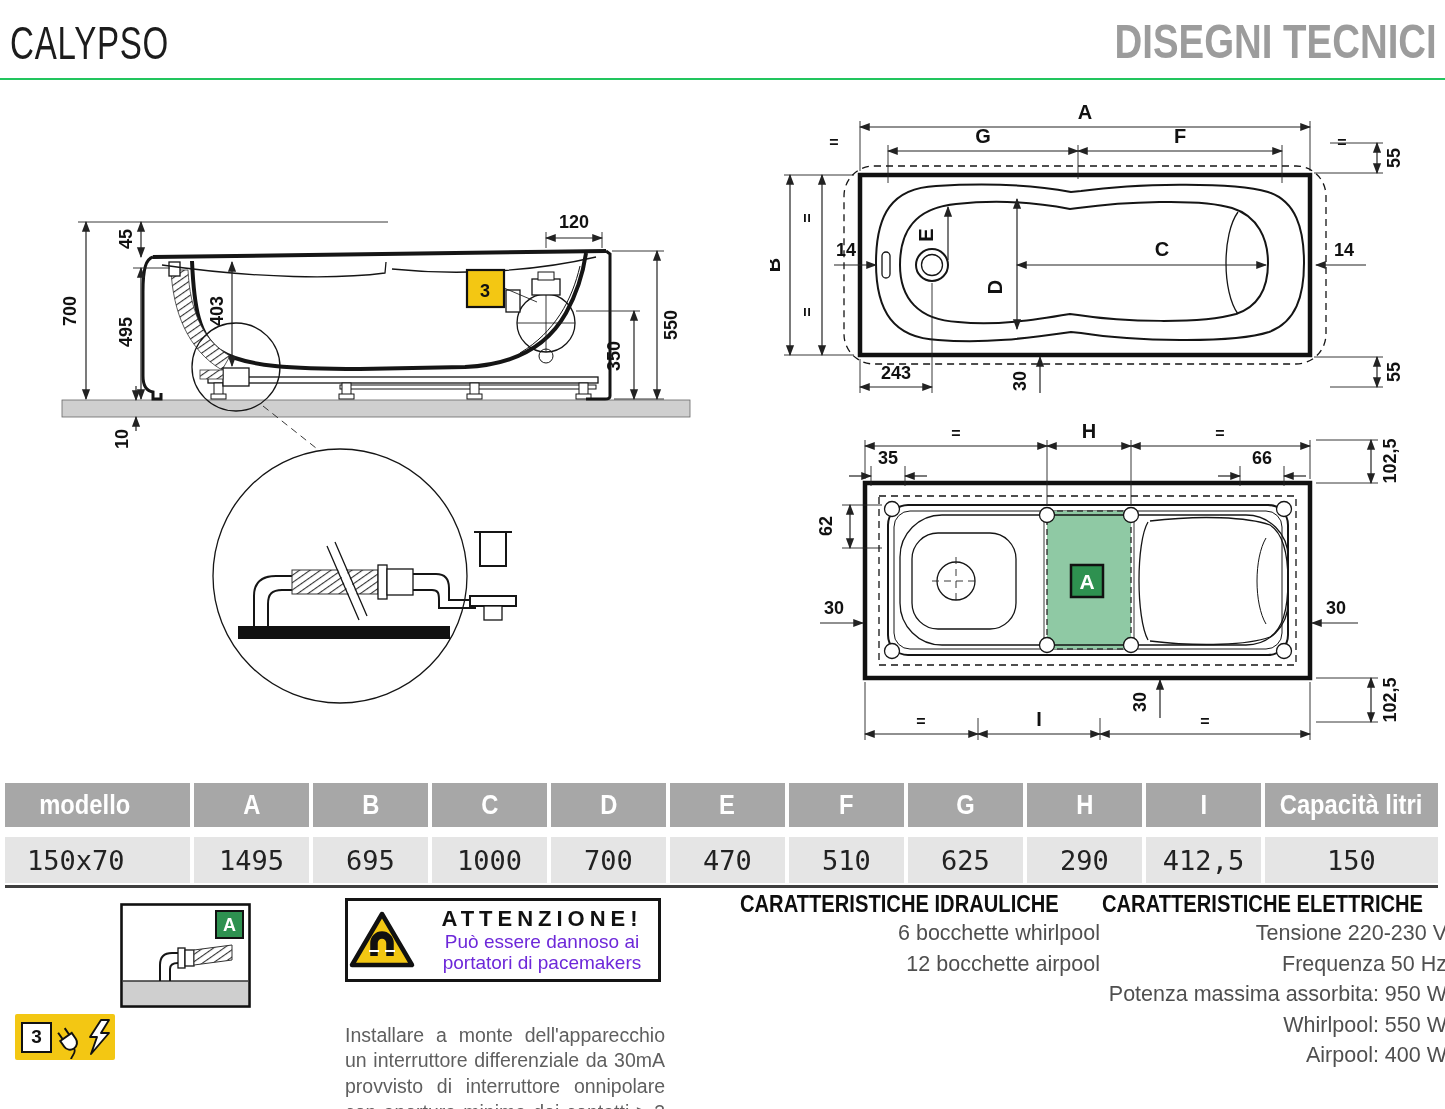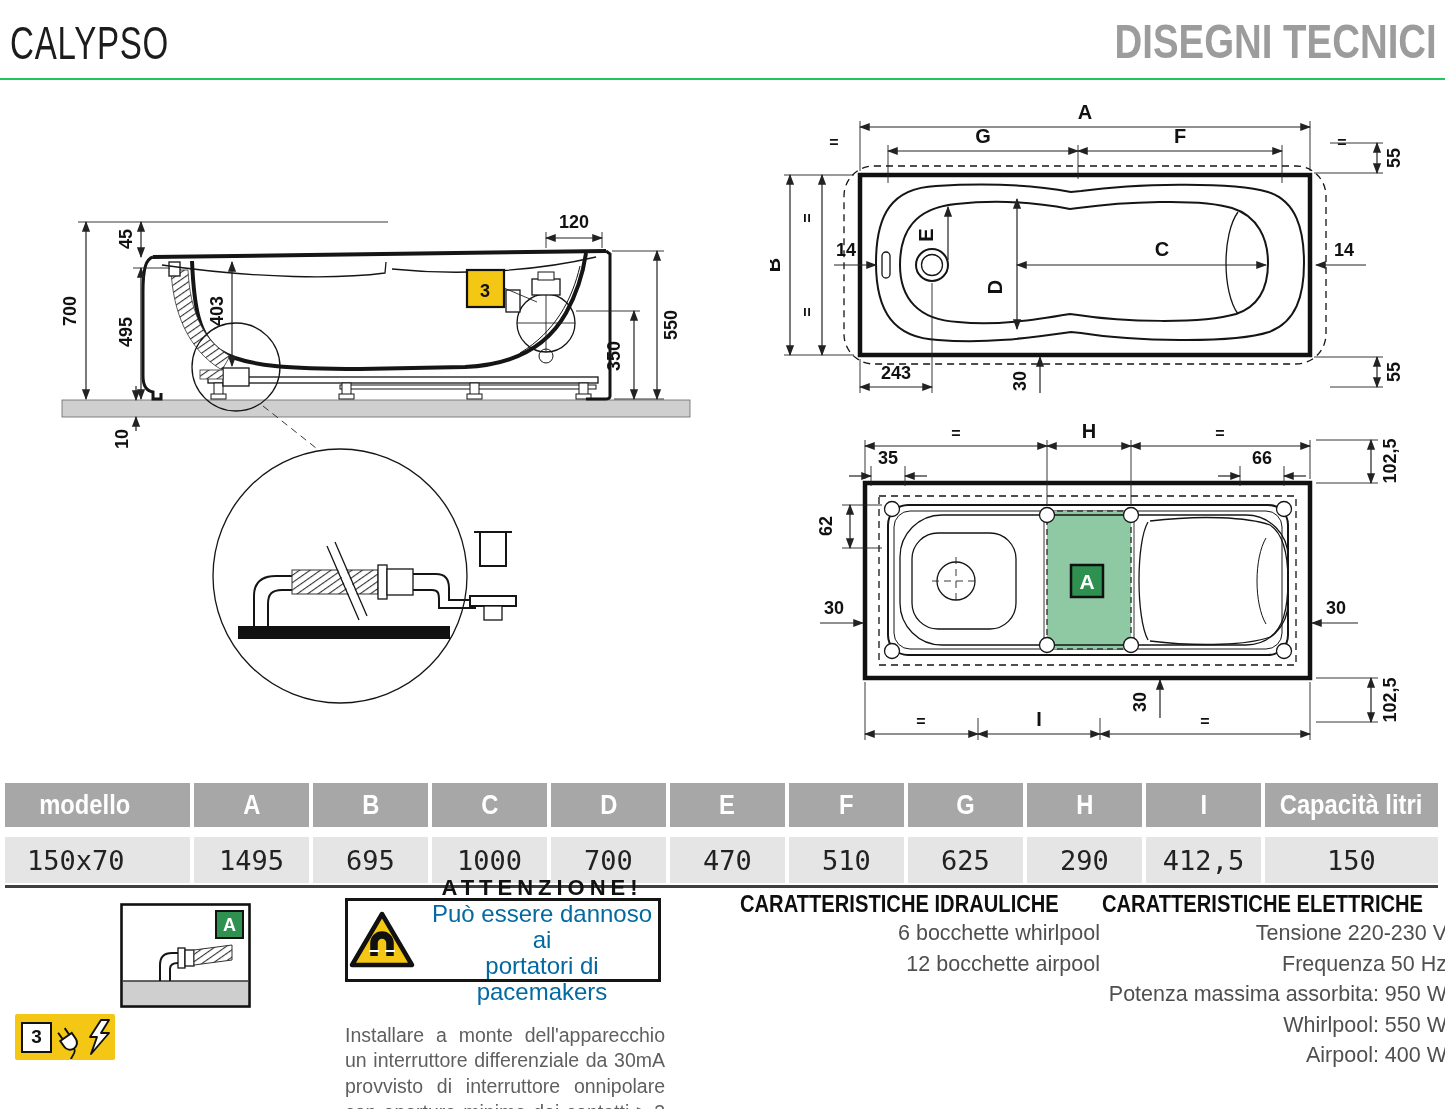--- a/index.html
+++ b/index.html
@@ -39,21 +39,21 @@
   .ft{position:absolute;left:0;top:890px;right:0;bottom:0;}
   .abox{position:absolute;left:120px;top:13px;}
   .ebadge{position:absolute;left:15px;top:124px;width:100px;height:46px;background:var(--warn_yellow,#f3c713);
           border-radius:2px;display:flex;align-items:center;}
   .ebadge .num{width:27px;height:27px;background:#fff;border:2px solid #111;margin-left:6px;
                display:flex;align-items:center;justify-content:center;font-size:19px;font-weight:700;color:#111;}
   .attn{position:absolute;left:345px;top:8px;width:316px;height:84px;border:3px solid #141414;
         display:flex;align-items:center;gap:10px;padding:2px 0;box-sizing:border-box;}
   .attn .txt{flex:1;text-align:center;}
   .attn .ttl{font-size:22px;font-weight:700;letter-spacing:5px;color:#111;white-space:nowrap;}
-  .attn .ln{font-size:24px;color:#0369a1;line-height:1.08;}
+  .attn .ln{font-size:19px;color:#6d28d9;line-height:1.08;}
   .note{position:absolute;left:345px;top:113px;width:320px;font-size:19.5px;color:#5f5f5f;
         text-align:justify;line-height:1.32;}
   .specs-col{position:absolute;top:0;}
   .specs-col .ttl{font-size:24px;font-weight:700;color:#0e0e0e;transform:scaleX(0.84);
                   transform-origin:left center;white-space:nowrap;}
   .specs-col .it{font-size:21.5px;color:#4f4f4f;line-height:1.42;text-align:right;}
   .hyd{left:740px;width:360px;}
   .ele{left:1102px;width:345px;}
 </style>
 </head>

